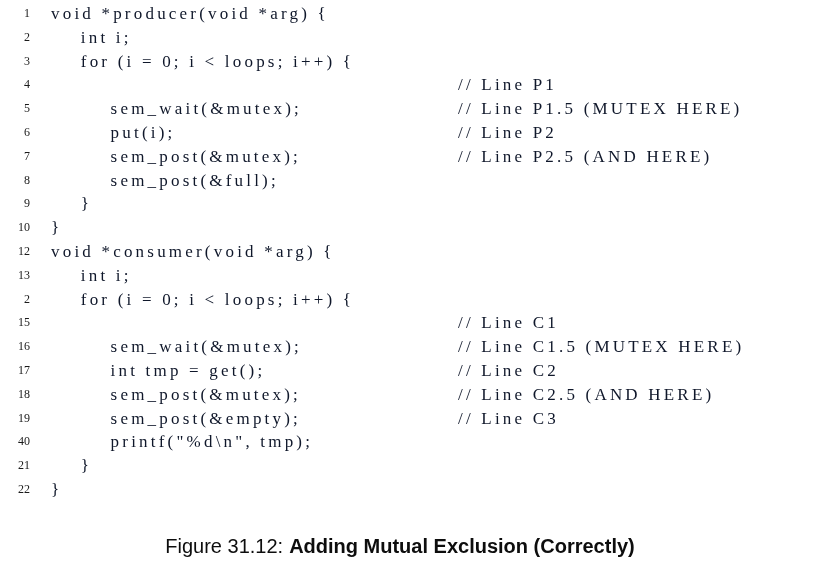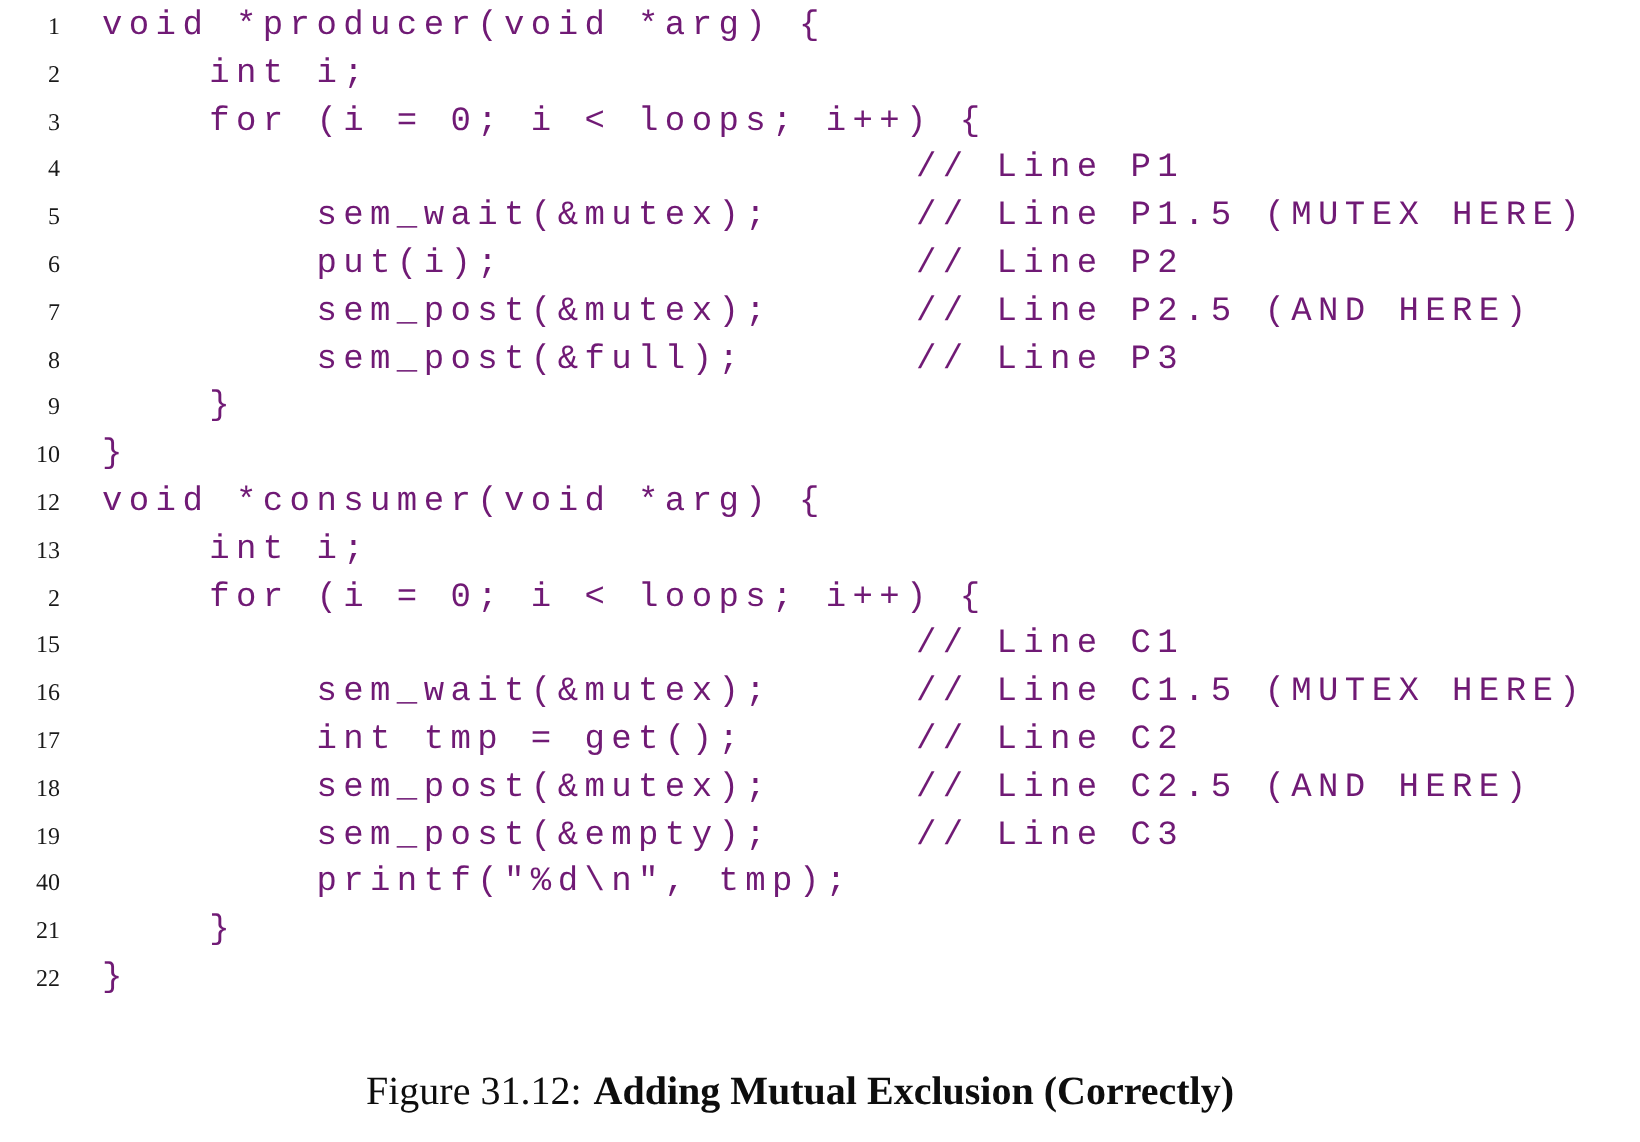--- a/index.html
+++ b/index.html
@@ -29,34 +29,34 @@
     width: 30px;
     text-align: right;
     font-family: "Liberation Serif", serif;
     font-size: 12px;
     color: #1a1a1a;
   }
   .code, .comment {
     position: absolute;
     top: 0;
     white-space: pre;
-    font-family: Liberation Mono, monospace;
+    font-family: Liberation Serif, serif;
     font-size: 17px;
     letter-spacing: 3.2px;
-    color: #701a75;
+    color: #0f172a;
   }
   .code { left: 51px; }
   .comment { left: 458px; }
   .caption {
     position: absolute;
     top: 535px;
     left: 0;
     width: 800px;
     text-align: center;
-    font-family: Liberation Serif, serif;
+    font-family: Liberation Sans, sans-serif;
     font-size: 20px;
     color: #0d0d0d;
   }
   .caption .bold { font-weight: bold; margin-left: 0.30em; }
 </style>
 </head>
 <body>
 
 <div class="page">
   <div class="listing" id="listing">
@@ -90,21 +90,20 @@
         <span class="comment">// Line P2</span>
       </div>
       <div class="row">
         <span class="ln">7</span>
         <span class="code">        sem_post(&amp;mutex);</span>
         <span class="comment">// Line P2.5 (AND HERE)</span>
       </div>
       <div class="row">
         <span class="ln">8</span>
         <span class="code">        sem_post(&amp;full);</span>
-        <span class="comment">// Line P3</span>
       </div>
       <div class="row">
         <span class="ln">9</span>
         <span class="code">    }</span>
         <span class="comment"></span>
       </div>
       <div class="row">
         <span class="ln">10</span>
         <span class="code">}</span>
         <span class="comment"></span>

